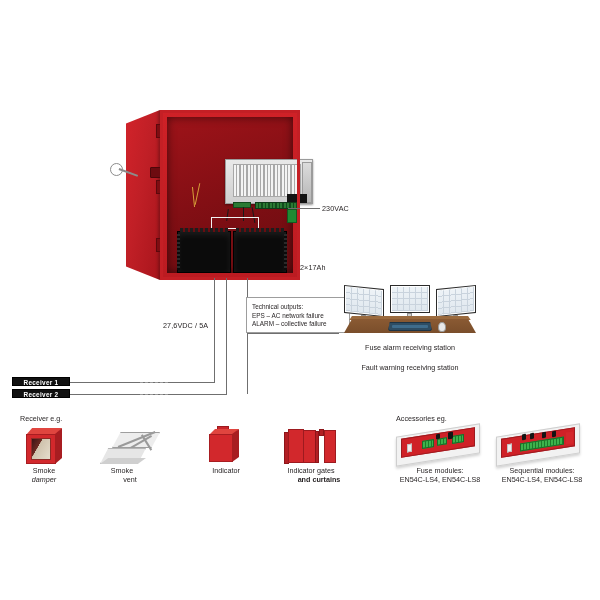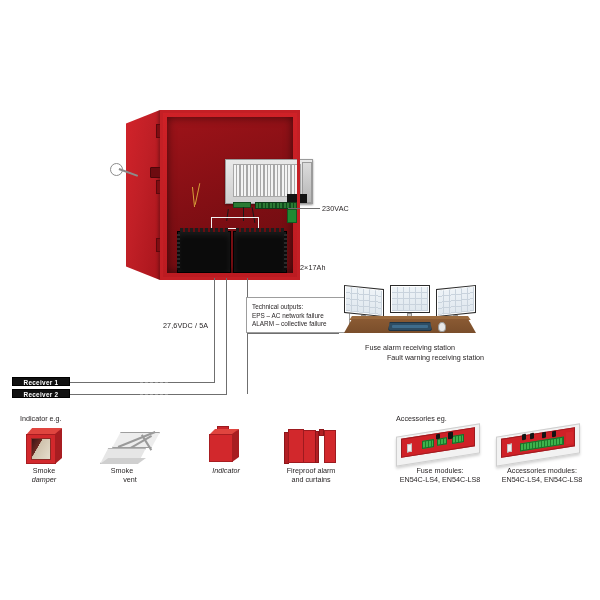--- a/index.html
+++ b/index.html
@@ -260,23 +260,23 @@
     <div class="mon-base" style="left:111px;top:36px;width:17px;height:3px;"></div>
 
     <div class="desk-edge"></div>
     <div class="desk"></div>
     <div class="kbd">
         <div class="kbd-in"></div>
       </div>
     <div class="mouse"></div>
   </div>
   <div class="lbl-c" style="left:336px;top:343px;width:148px;">Fuse alarm receiving station</div>
-  <div class="lbl-c" style="left:336px;top:353px;width:148px;text-align:right;">Fault warning receiving station</div>
-
-  <div class="hdr" style="left:20px;top:414px;">Indicator e.g.</div>
+  <div class="lbl-c" style="left:336px;top:363px;width:148px;">Fault warning receiving station</div>
+
+  <div class="hdr" style="left:20px;top:414px;">Receiver e.g.</div>
   <div class="hdr" style="left:396px;top:414px;">Accessories eg.</div>
 
   <div class="dev" style="left:20px;top:428px;width:46px;height:40px;">
     <div class="fd-top"></div>
       <div class="fd-side"></div>
     <div class="fd-front"></div>
       <div class="fd-hole"></div>
   </div>
   <div class="lbl-c" style="left:18px;top:466px;width:52px;">Smoke</div>
   <div class="lbl-c" style="left:18px;top:475px;width:52px;font-style:italic;">damper</div>
@@ -291,32 +291,32 @@
   </div>
   <div class="lbl-c" style="left:96px;top:466px;width:52px;">Smoke</div>
   <div class="lbl-c" style="left:104px;top:475px;width:52px;">vent</div>
 
   <div class="dev" style="left:205px;top:428px;width:40px;height:40px;">
     <div class="ind-cap"></div>
       <div class="ind-top"></div>
     <div class="ind-side"></div>
       <div class="ind-front"></div>
   </div>
-  <div class="lbl-c" style="left:198px;top:466px;width:56px;font-style:italic;">Indicator</div>
+  <div class="lbl-c" style="left:198px;top:466px;width:56px;">Indicator</div>
 
   <div class="dev" style="left:284px;top:428px;width:54px;height:40px;">
     <div class="gate-dark" style="left:0px;top:4px;width:5px;height:32px;"></div>
     <div class="gate" style="left:4px;top:1px;width:16px;height:34px;"></div>
     <div class="gate" style="left:19px;top:2px;width:13px;height:33px;"></div>
     <div class="gate-dark" style="left:31px;top:3px;width:4px;height:32px;"></div>
     <div class="gate" style="left:40px;top:2px;width:12px;height:33px;"></div>
     <div class="gate-dark" style="left:35px;top:1px;width:5px;height:7px;"></div>
   </div>
-  <div class="lbl-c" style="left:276px;top:466px;width:70px;">Fireproof alarm</div>
-  <div class="lbl-c" style="left:276px;top:475px;width:70px;">and curtains</div>
+  <div class="lbl-c" style="left:276px;top:466px;width:70px;">Indicator gates</div>
+  <div class="lbl-c" style="left:284px;top:475px;width:70px;font-weight:bold;">and curtains</div>
 
   <div class="pcb-wrap" style="left:396px;top:430px;width:88px;height:34px;">
     <div class="pcb-tray"></div>
     <div class="pcb"></div>
     <div class="led" style="left:11px;top:14px;width:5px;height:8px;transform:skewY(-9deg);"></div>
     <div class="tb" style="left:26px;top:10px;width:12px;height:8px;transform:skewY(-9deg);"></div>
     <div class="tb" style="left:41px;top:8px;width:10px;height:7px;transform:skewY(-9deg);"></div>
     <div class="tb" style="left:56px;top:5px;width:12px;height:8px;transform:skewY(-9deg);"></div>
     <div class="cap" style="left:52px;top:2px;width:5px;height:7px;transform:skewY(-9deg);"></div>
     <div class="cap" style="left:40px;top:4px;width:4px;height:5px;transform:skewY(-9deg);"></div>
@@ -328,16 +328,16 @@
     <div class="pcb-tray"></div>
     <div class="pcb"></div>
     <div class="led" style="left:11px;top:14px;width:5px;height:8px;transform:skewY(-9deg);"></div>
     <div class="tb" style="left:24px;top:10px;width:44px;height:8px;transform:skewY(-9deg);"></div>
     <div class="cap" style="left:26px;top:4px;width:4px;height:6px;transform:skewY(-9deg);"></div>
     <div class="cap" style="left:34px;top:3px;width:4px;height:6px;transform:skewY(-9deg);"></div>
     <div class="cap" style="left:46px;top:2px;width:4px;height:6px;transform:skewY(-9deg);"></div>
     <div class="cap" style="left:56px;top:1px;width:4px;height:6px;transform:skewY(-9deg);"></div>
     <div class="pcb-red-end" style="left:70px;top:2px;width:7px;height:12px;transform:skewY(-9deg);"></div>
   </div>
-  <div class="lbl-c" style="left:490px;top:466px;width:104px;">Accessories modules:</div>
+  <div class="lbl-c" style="left:490px;top:466px;width:104px;">Sequential modules:</div>
   <div class="lbl-c" style="left:490px;top:475px;width:104px;">EN54C-LS4, EN54C-LS8</div>
 
 </div>
 
 </body></html>

